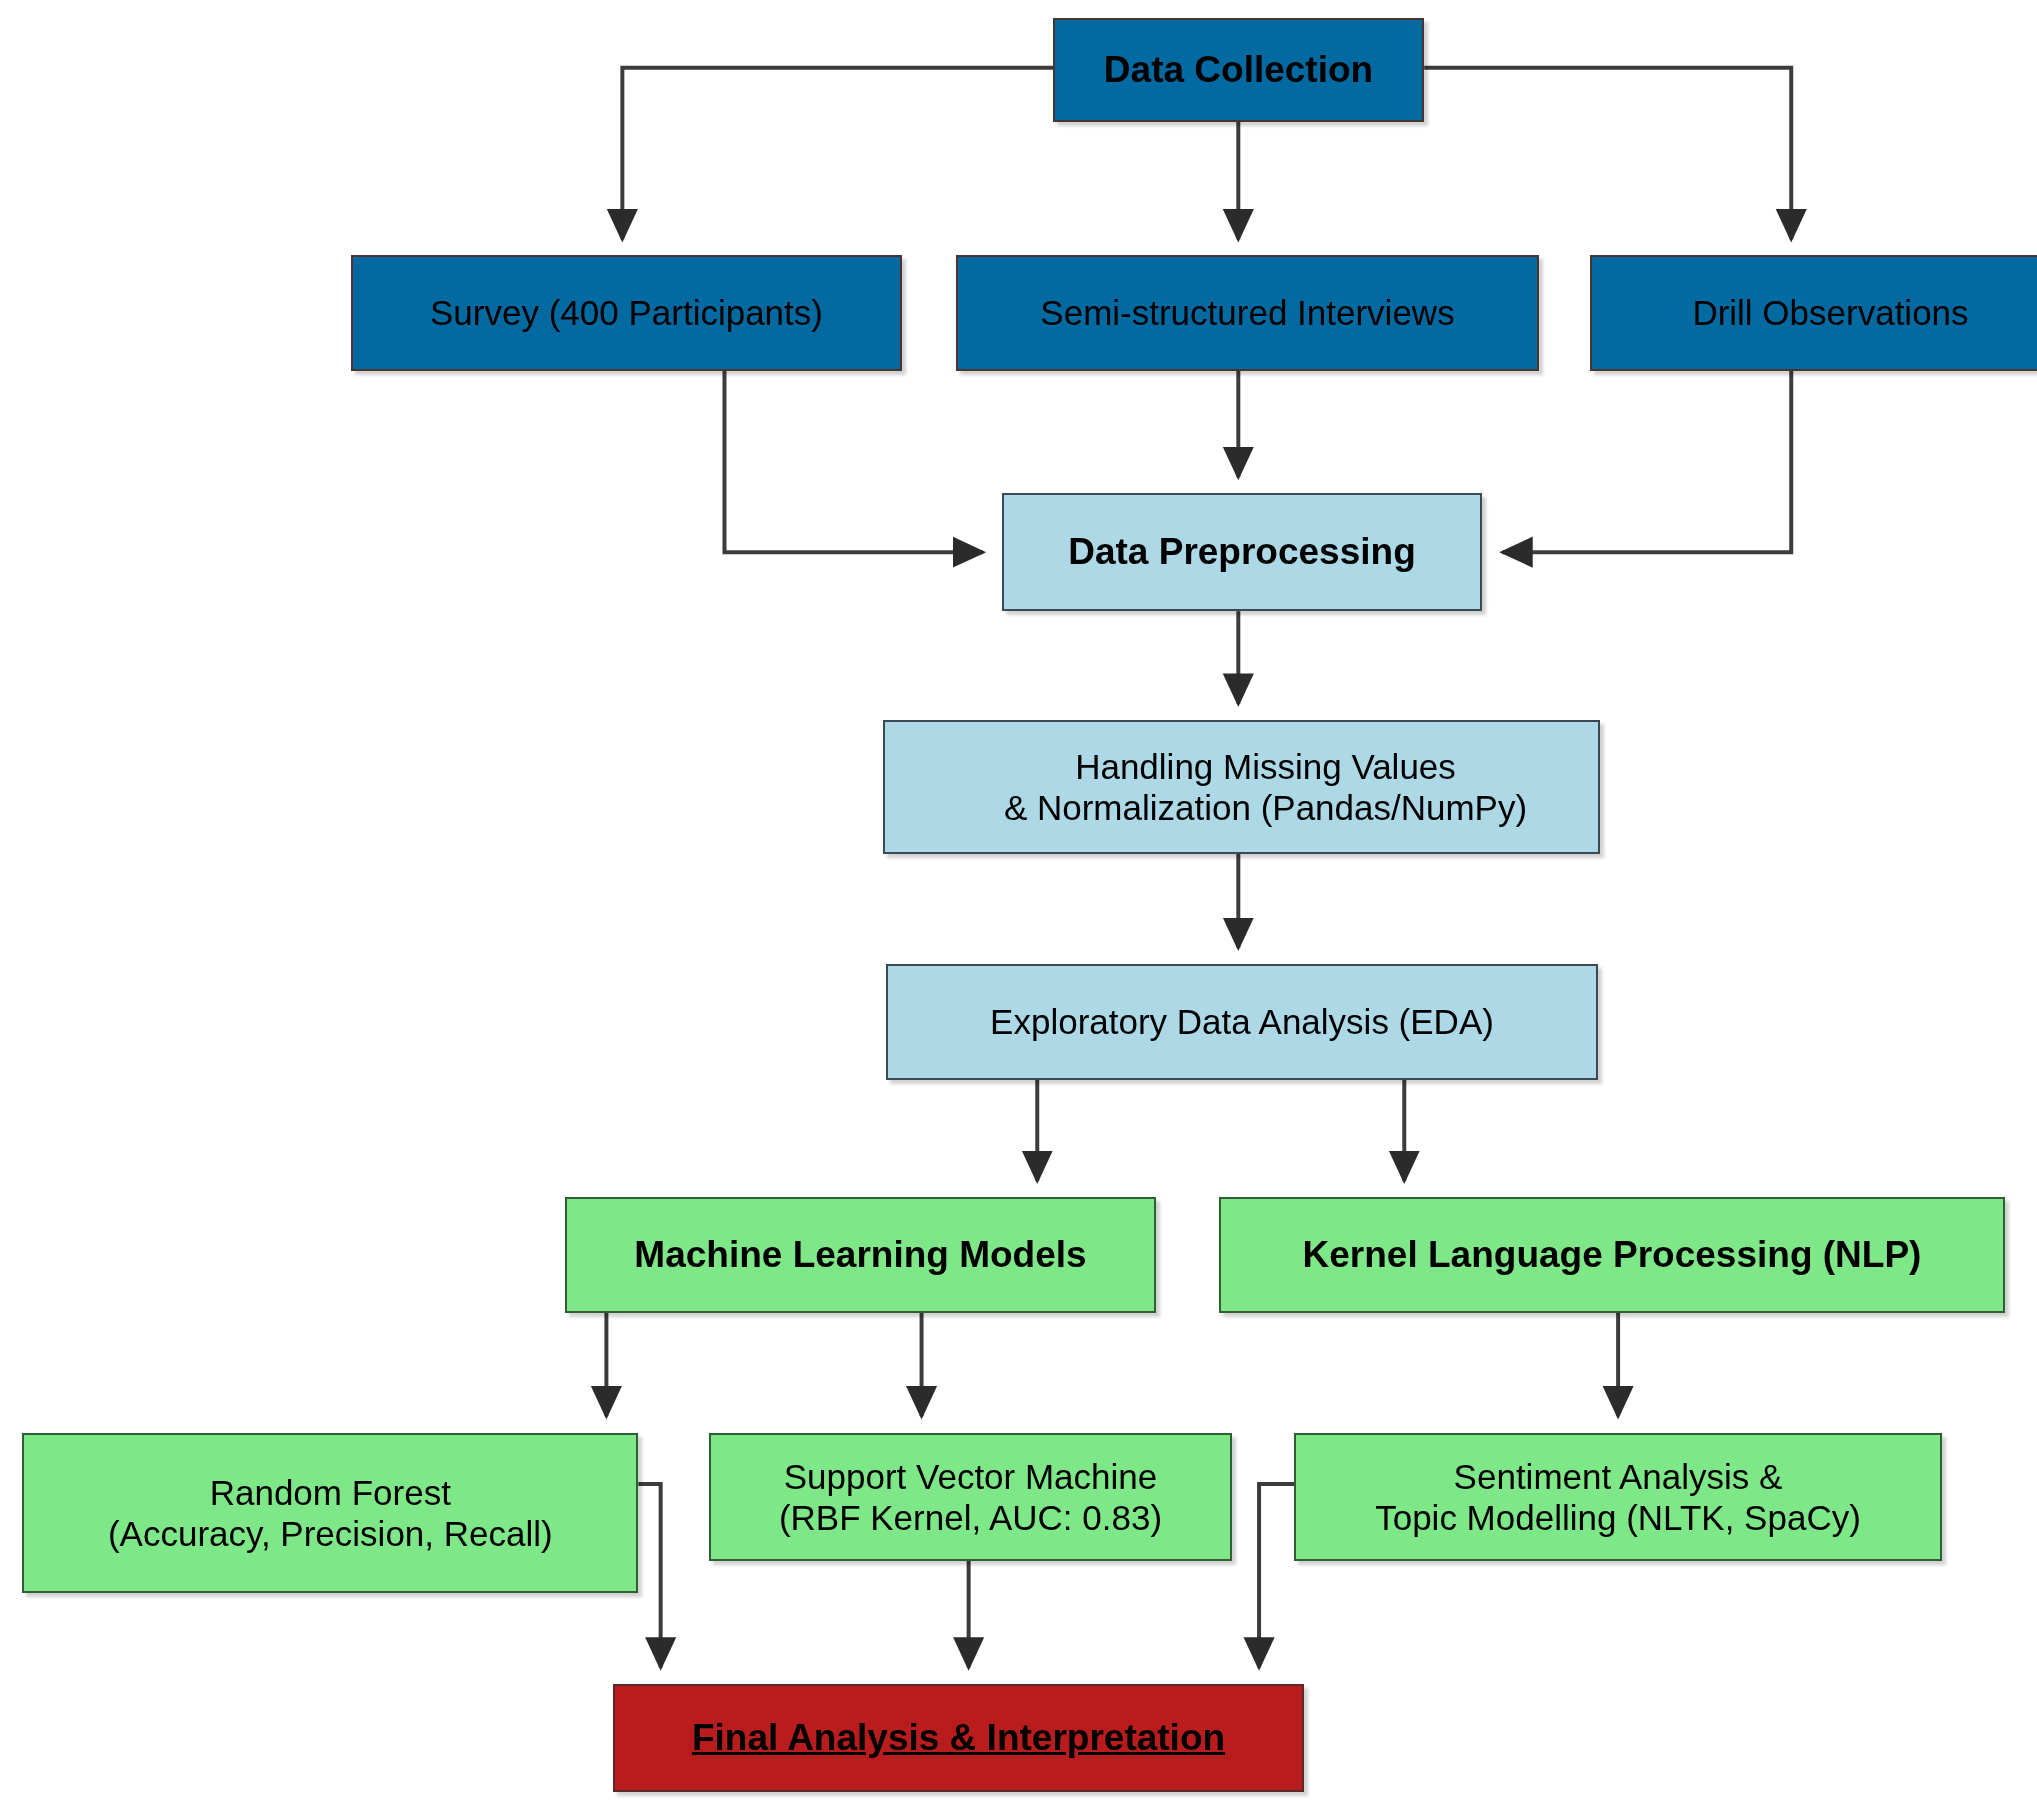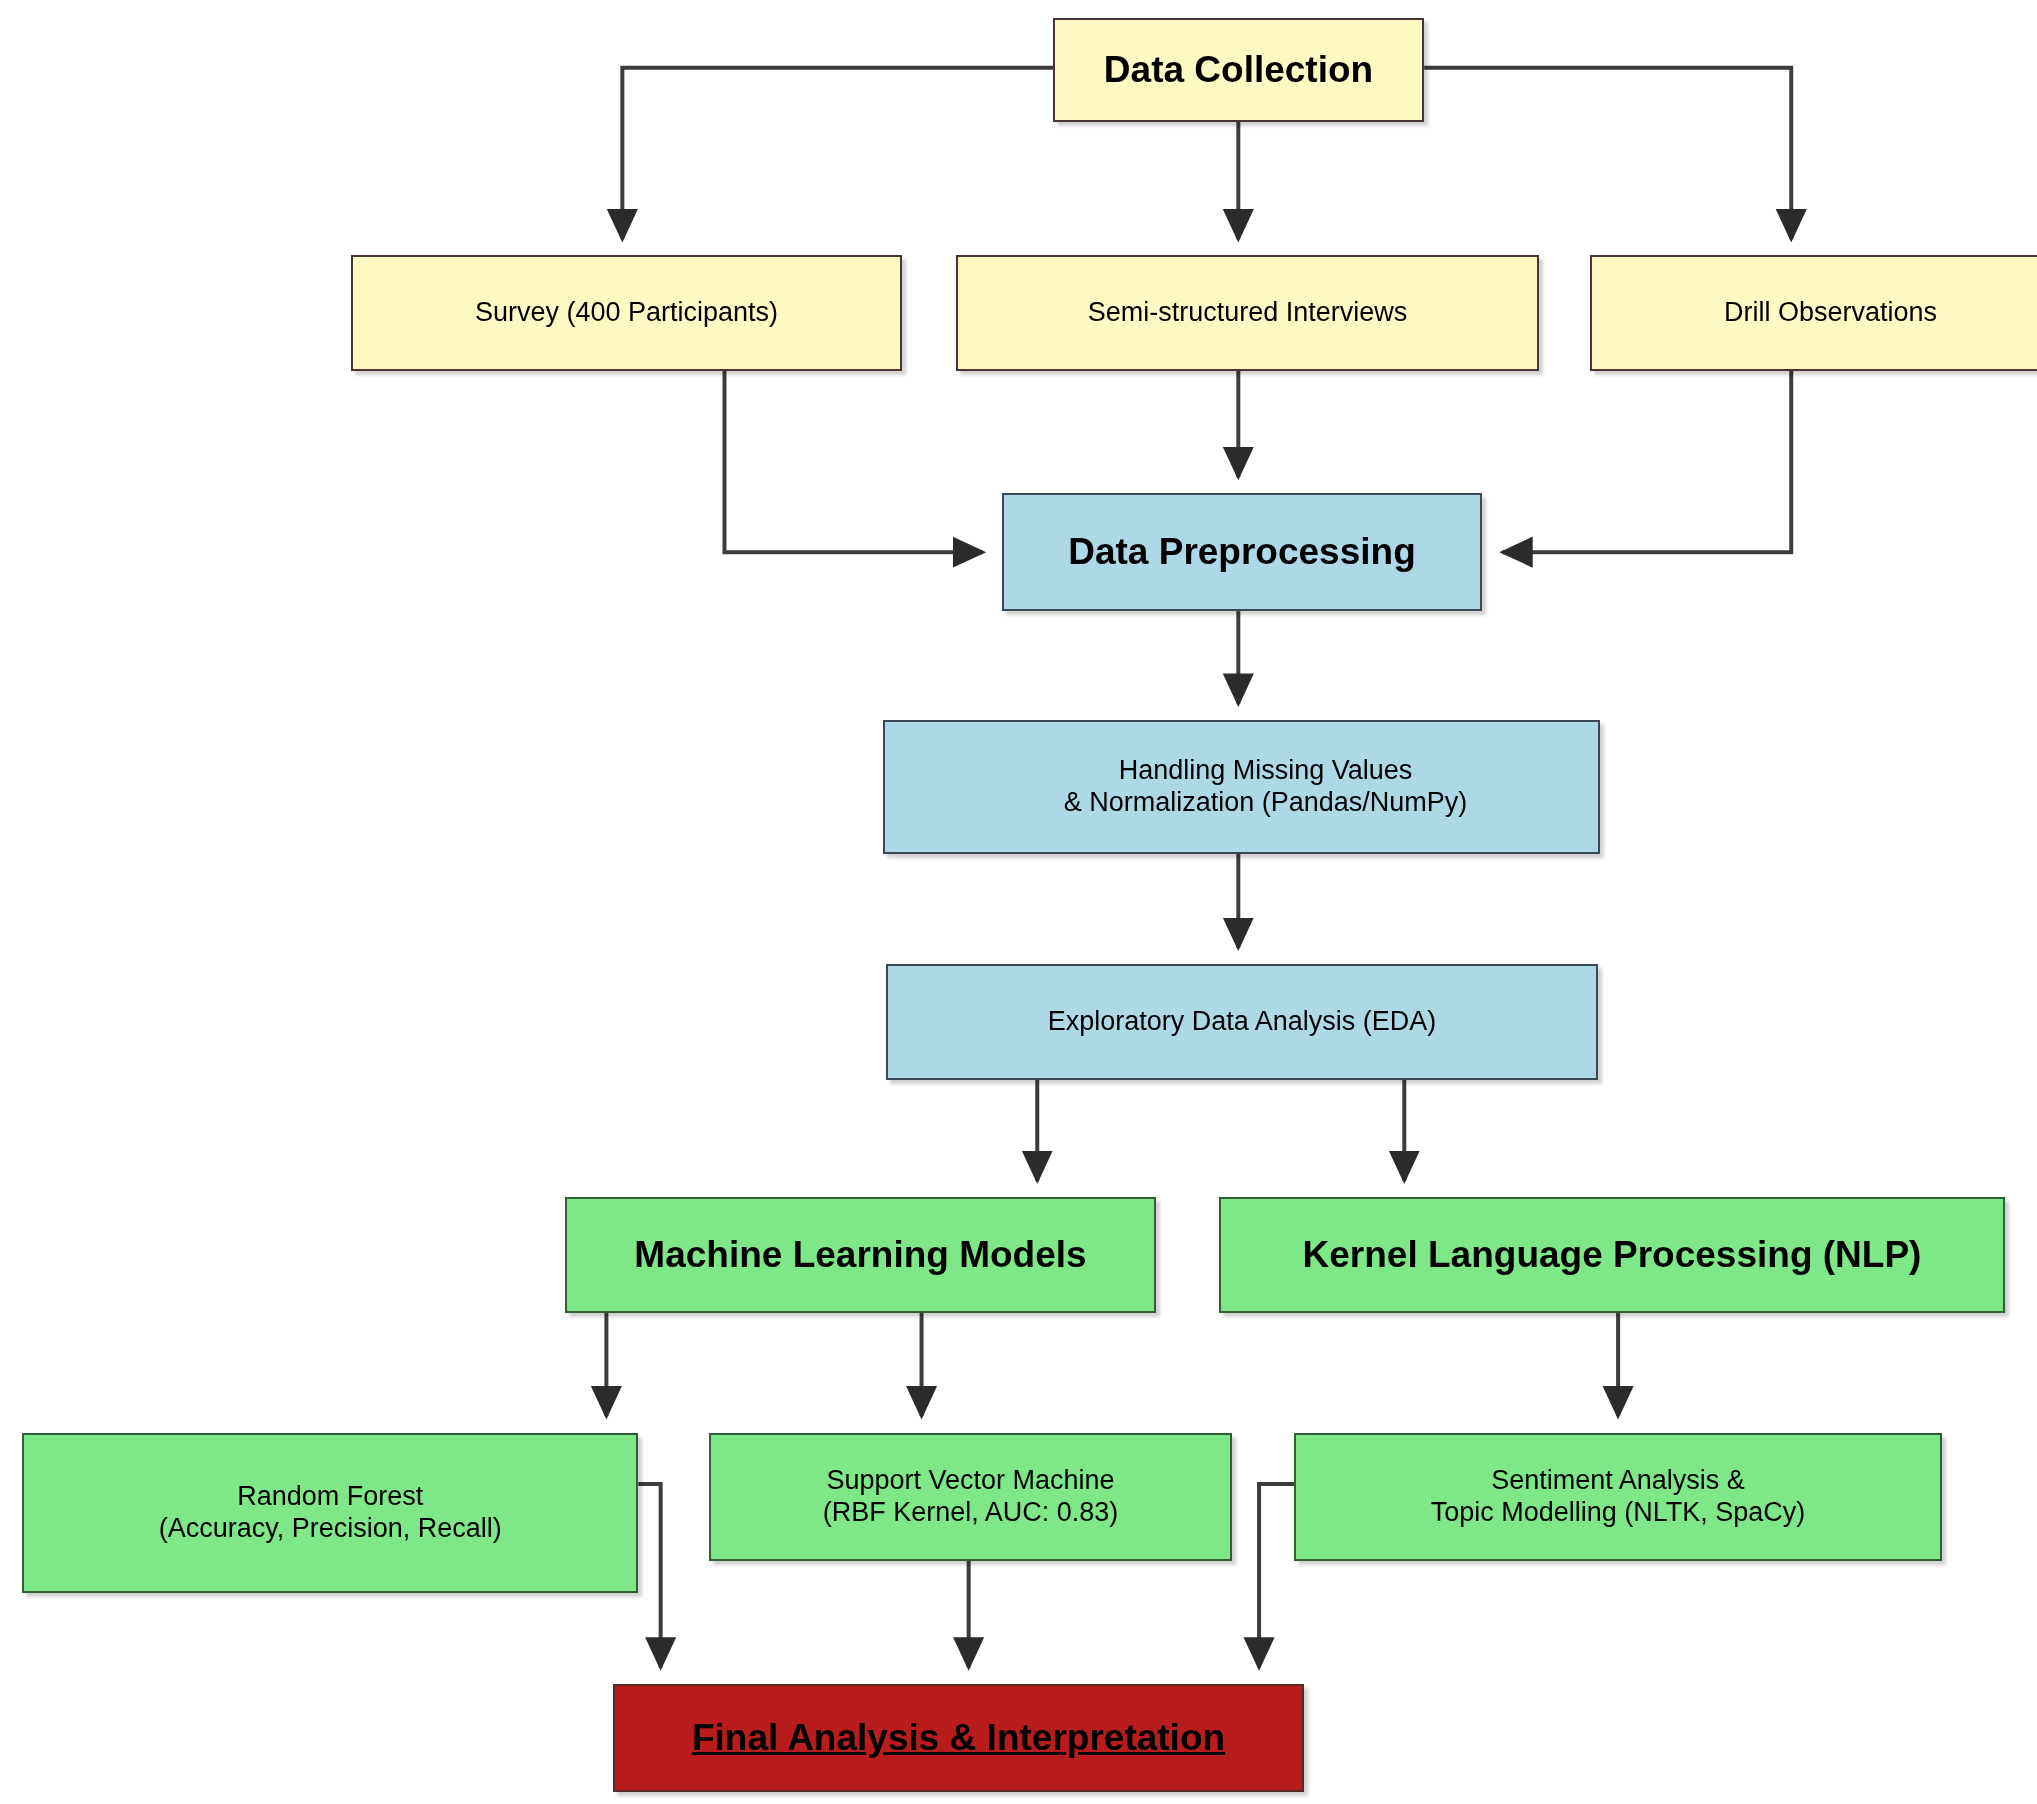--- a/index.html
+++ b/index.html
@@ -32,27 +32,27 @@
     align-items: center;
     justify-content: center;
     text-align: center;
     border: 2.4px solid #3c3c3c;
     color: #000000;
     line-height: 1.18;
     white-space: pre-line;
     box-shadow: 4px 4px 3.2px rgba(0,0,0,0.18);
     z-index: 2;
   }
-  .pink   { background: #fef9c3; border-color: #4a3333; }
+  .pink   { background: #0369a1; border-color: #4a3333; }
   .blue   { background: #add8e6; border-color: #3a4a52; }
   .green  { background: #7ee787; border-color: #2f5f33; }
   .red    { background: #b91c1c; border-color: #5a2a2a; text-decoration: underline; }
 
   .bold   { font-weight: bold; }
-  .fs-44  { font-size: 27px; }
+  .fs-44  { font-size: 35px; }
   .fs-46  { font-size: 37px; }
 </style>
 </head>
 <body>
 
 <div id="canvas">
 
   <svg id="edges" viewBox="0 0 2553 2261" xmlns="http://www.w3.org/2000/svg">
     <defs>
       <marker id="arrow" markerWidth="9" markerHeight="9" refX="7.6" refY="4.5" orient="auto" markerUnits="strokeWidth">

